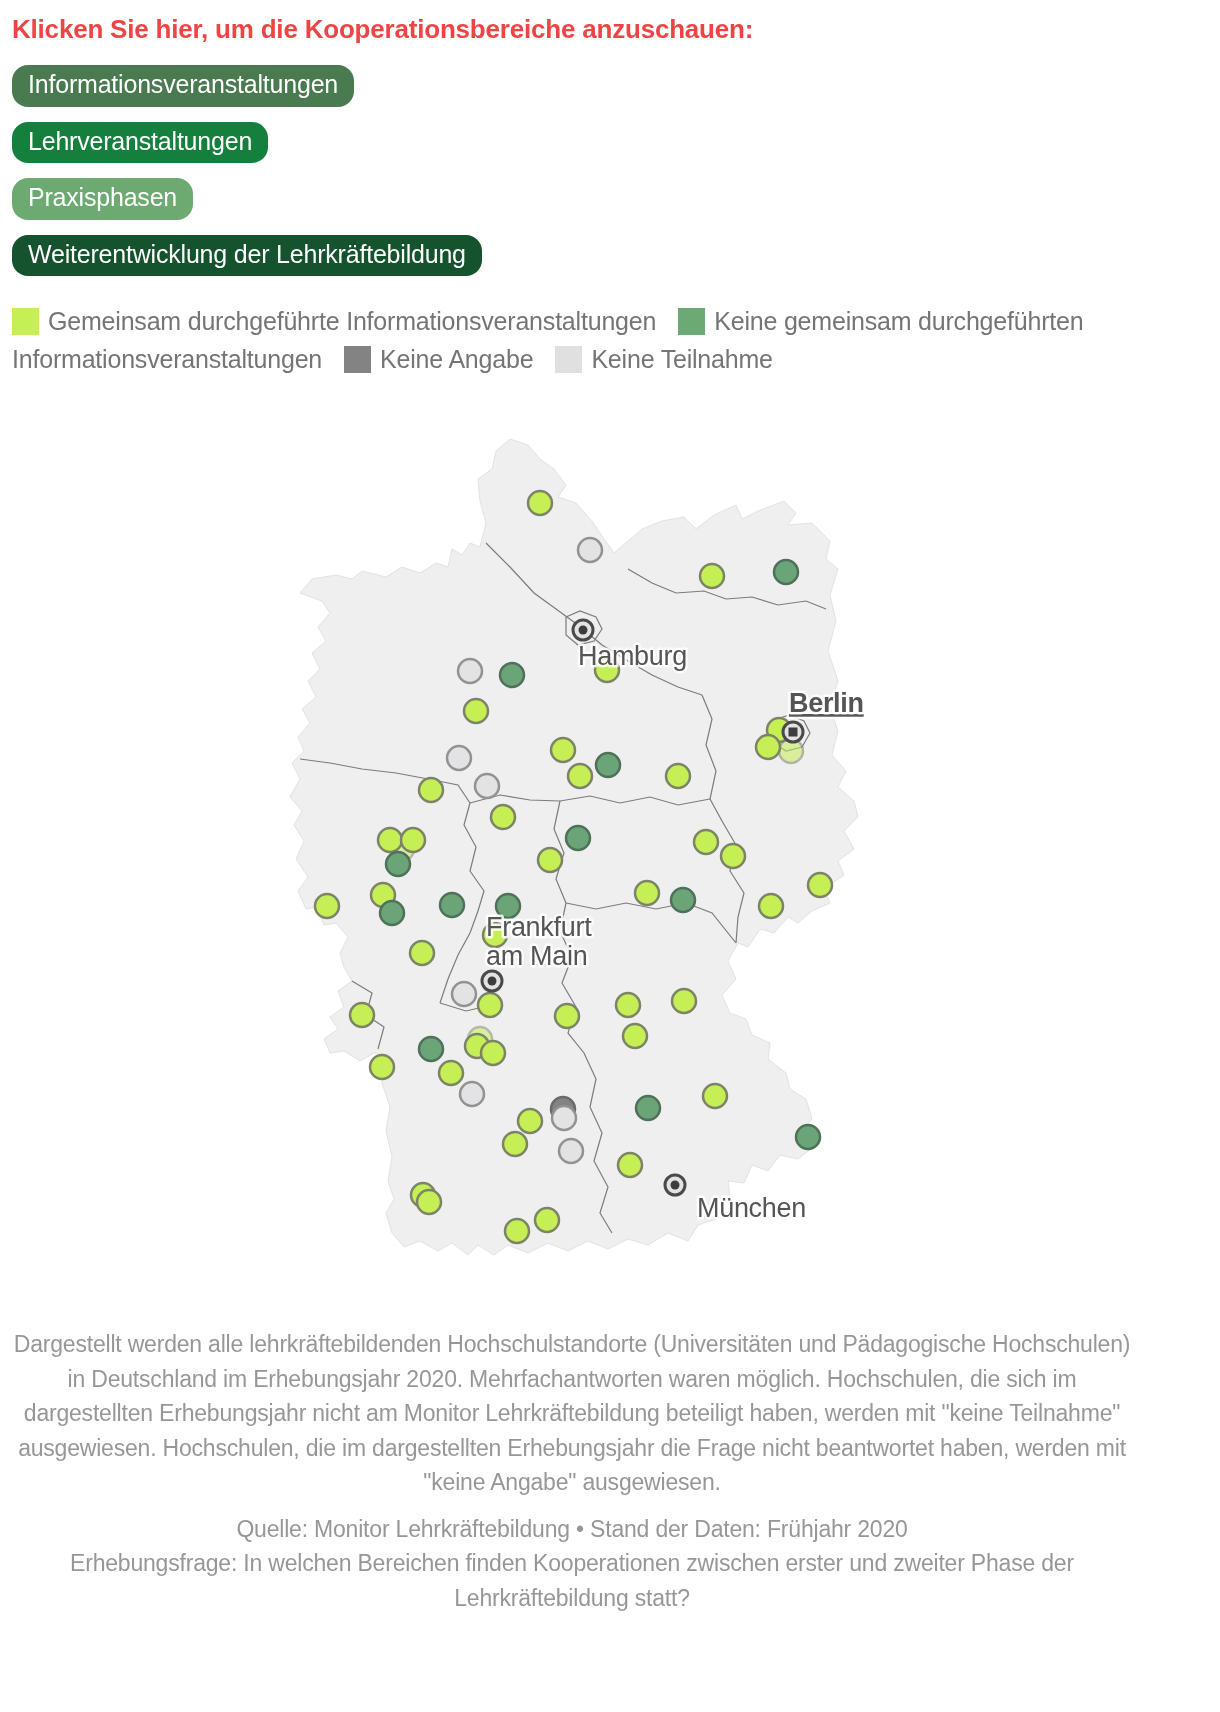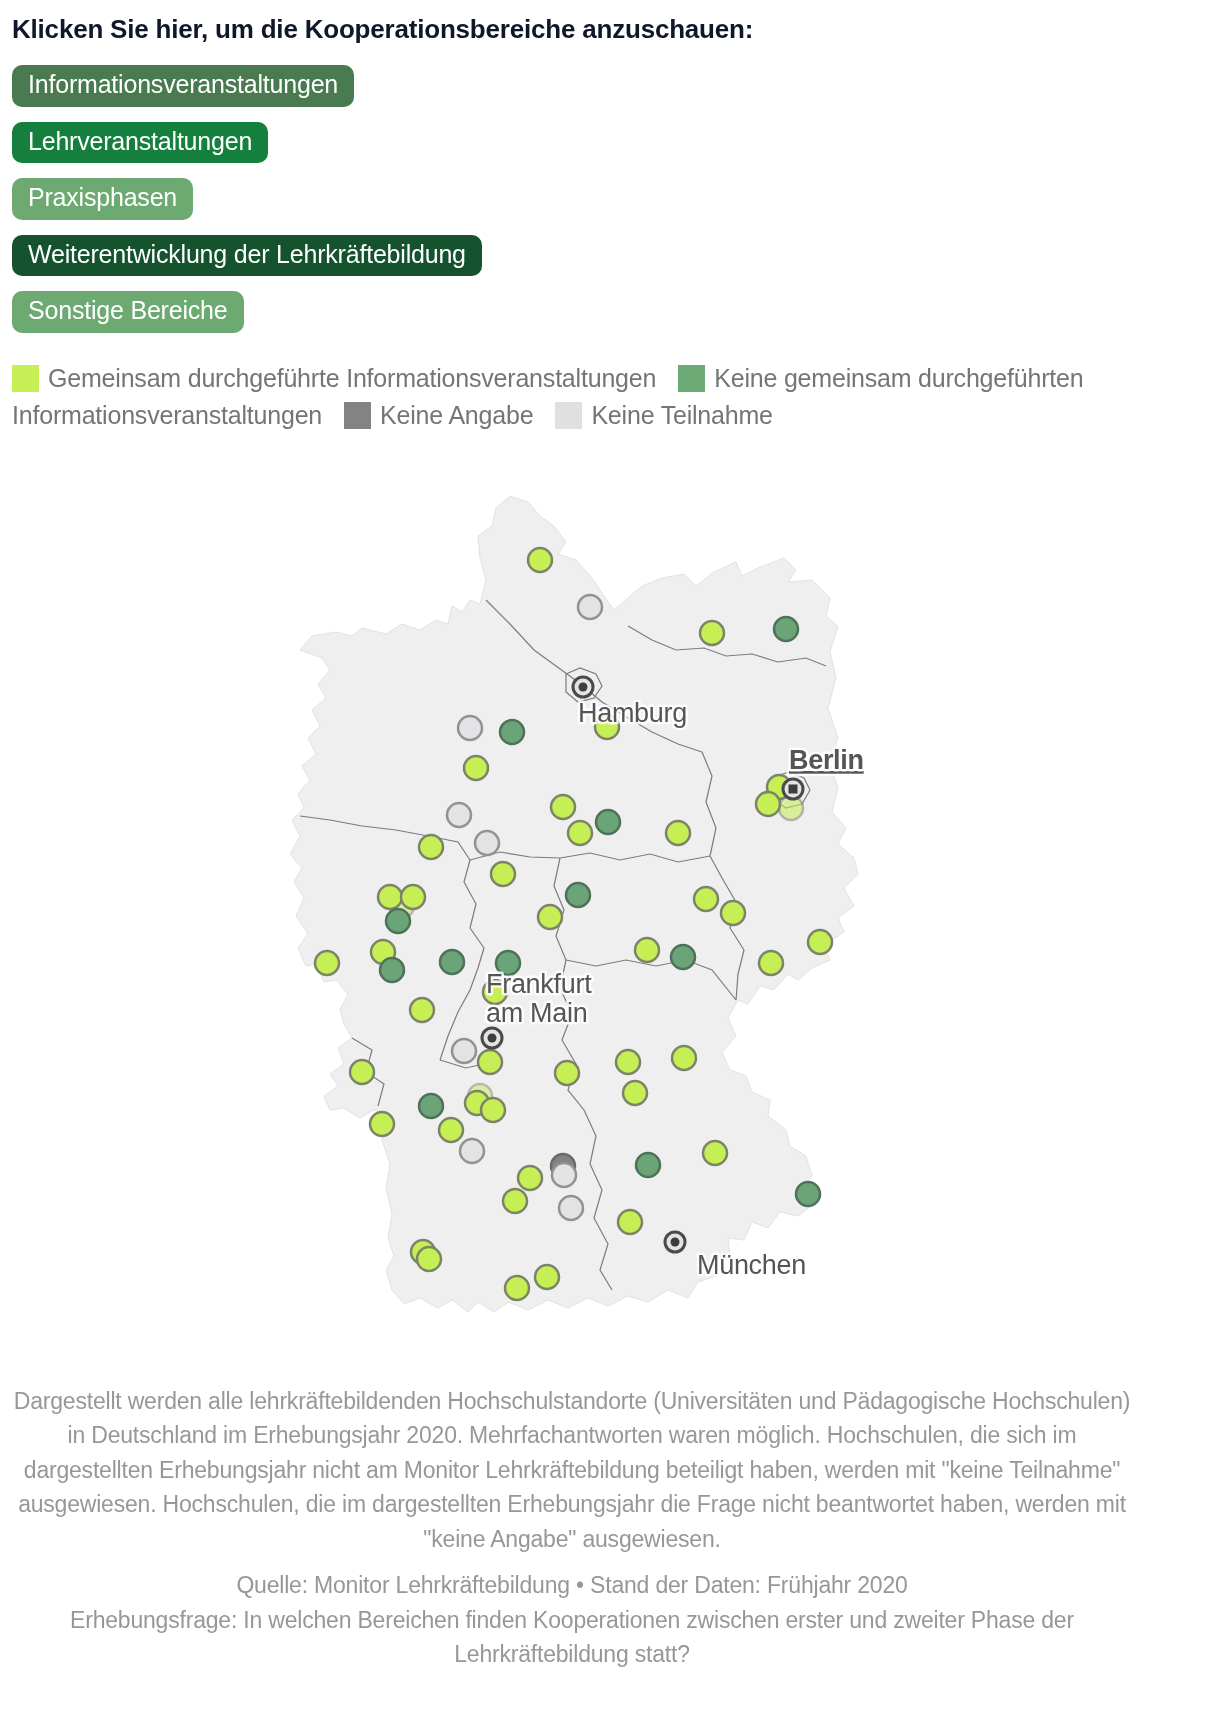--- a/index.html
+++ b/index.html
@@ -1,20 +1,20 @@
 <!DOCTYPE html>
 <html><head>
 <meta charset="utf-8">
 <style>
   html,body{margin:0;padding:0;background:#ffffff;}
   body{width:1220px;height:1712px;overflow:hidden;font-family:"Liberation Sans",sans-serif;}
   .page{padding:8px 12px 0 12px;}
-  .page-title{font-size:26px;font-weight:bold;color:#0f172a;margin:6px 0 20px 0;letter-spacing:-0.2px;}
+  .page-title{font-size:26px;font-weight:bold;color:#ef4444;margin:6px 0 20px 0;letter-spacing:-0.2px;}
   .buttons{display:block;}
-  .btn{display:table;margin:0 0 15px 0;padding:6px 16px 8px 16px;border-radius:10px;
+  .btn{display:table;margin:0 0 15px 0;padding:6px 16px 8px 16px;border-radius:16px;
        color:#ffffff;font-size:25px;line-height:1.1;cursor:pointer;letter-spacing:-0.2px;}
   .legend{margin-top:27px;max-width:1120px;font-size:25px;line-height:1.5;color:#757575;letter-spacing:-0.2px;}
   .legend .swatch{display:inline-block;width:27px;height:27px;vertical-align:-5px;margin:0 9px 0 22px;}
   .legend .item:first-child .swatch{margin-left:0;}
   #map-svg{display:block;margin:45px 0 0 -12px;}
   #map-svg text{font-family:"Liberation Sans",sans-serif;font-size:27px;fill:#555555;
        paint-order:stroke;stroke:#ffffff;stroke-width:5px;stroke-opacity:0.85;stroke-linejoin:round;letter-spacing:-0.3px;}
   #map-svg text.bold{font-weight:bold;text-decoration:underline;}
   .footer{margin-top:44px;max-width:1120px;color:#979797;font-size:23px;line-height:1.5;letter-spacing:-0.2px;}
   .footer p{margin:0;text-align:center;}
@@ -24,21 +24,20 @@
 <body>
 
 <div class="page">
   <div class="page-title">Klicken Sie hier, um die Kooperationsbereiche anzuschauen:</div>
 
   <div class="buttons" id="buttons">
       <div class="btn active" style="background: rgb(74, 122, 80);">Informationsveranstaltungen</div>
       <div class="btn" style="background: #15803d;">Lehrveranstaltungen</div>
       <div class="btn" style="background: rgb(109, 170, 114); text-align: right;">Praxisphasen</div>
       <div class="btn" style="background: #14532d;">Weiterentwicklung der Lehrkräftebildung</div>
-      <div class="btn" style="background: rgb(109, 170, 114);">Sonstige Bereiche</div>
     </div>
 
   <div class="legend" id="legend"><span class="item"><span class="swatch" style="background: rgb(198, 238, 85);"></span><span>Gemeinsam durchgeführte Informationsveranstaltungen</span></span><span class="item"><span class="swatch" style="background: rgb(108, 170, 117);"></span><span>Keine gemeinsam durchgeführten Informationsveranstaltungen</span></span><span class="item"><span class="swatch" style="background: rgb(131, 131, 131);"></span><span>Keine Angabe</span></span><span class="item"><span class="swatch" style="background: rgb(224, 224, 224);"></span><span>Keine Teilnahme</span></span></div>
 
   <svg id="map-svg" width="1220" height="860" viewBox="0 520 1220 860">
     <g id="land-layer">
       <path fill="#efefef" stroke="#e2e2e2" stroke-width="1" d="
         M 300 690 L 312 676 L 336 672 L 352 676 L 362 668 L 386 674 L 402 664 L 420 670 L 436 660 L 448 664
         L 452 646 L 462 652 L 470 640 L 480 644 L 486 620 L 480 598 L 478 576 L 492 566 L 496 548 L 510 536
         L 528 542 L 540 556 L 554 566 L 566 582 L 558 594 L 576 600 L 592 618 L 604 636 L 614 650

